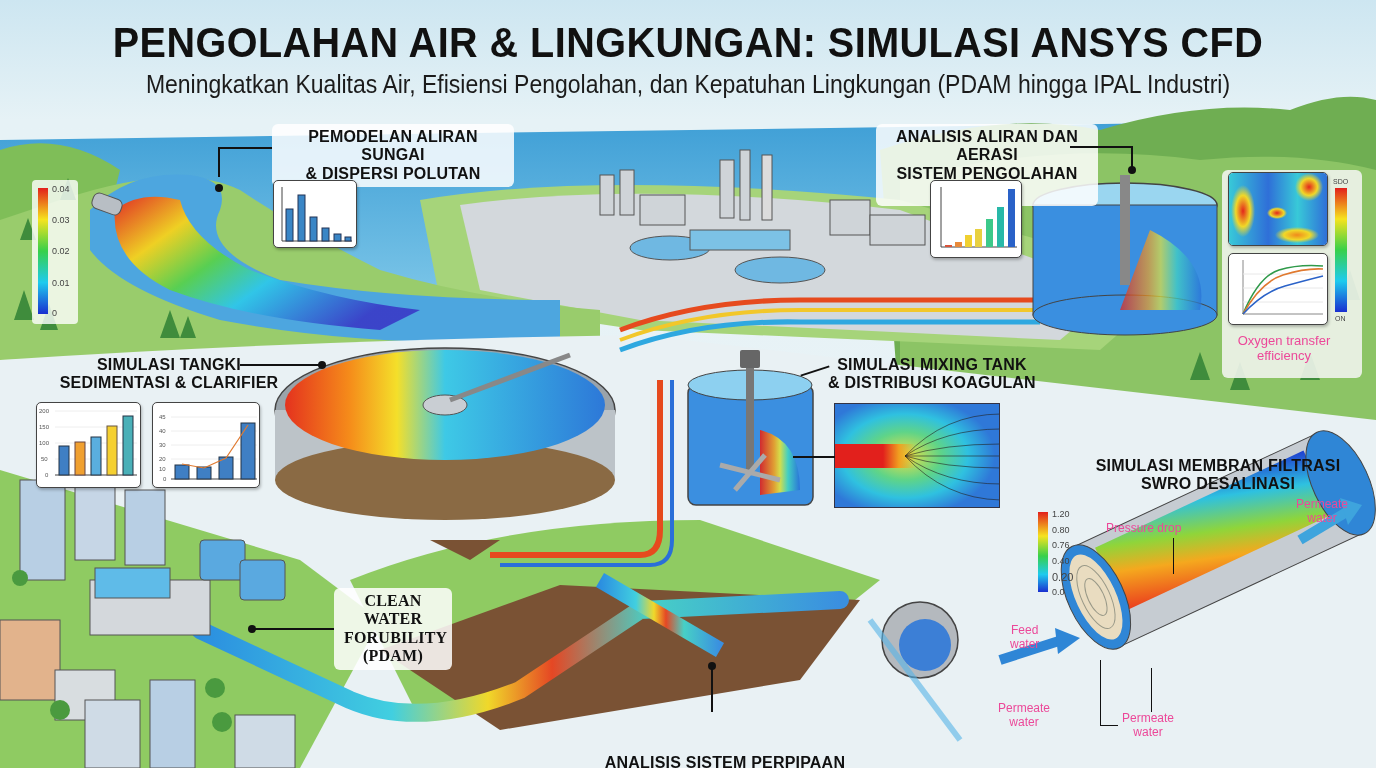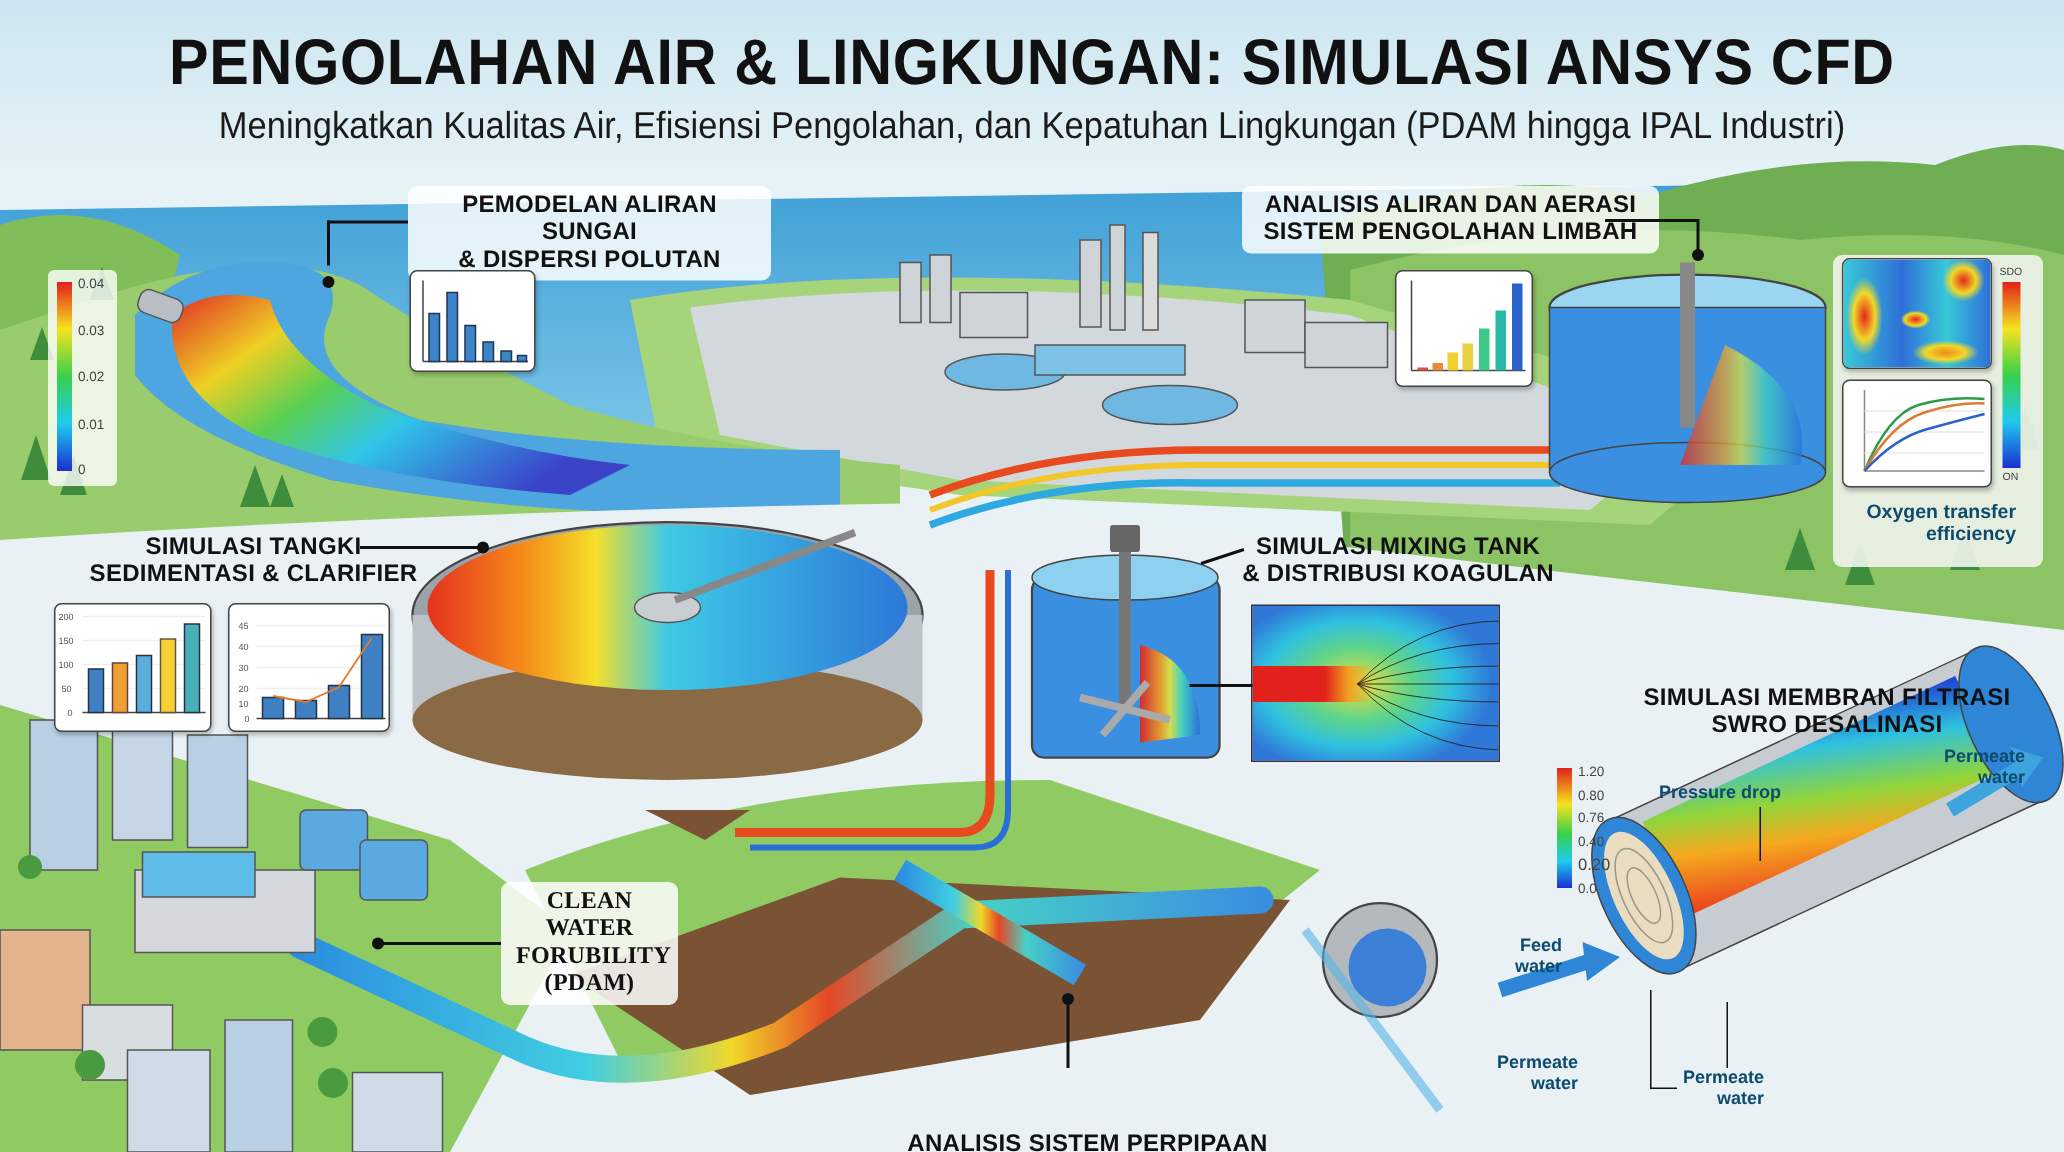--- a/index.html
+++ b/index.html
@@ -26,21 +26,21 @@
     font-size: 16px; letter-spacing: 0.2px;
   }
   .label-box {
     background: rgba(255,255,255,0.85); border-radius: 6px; padding: 4px 10px;
   }
   .card {
     background: #fff; border: 1.5px solid #444; border-radius: 5px;
     box-shadow: 1px 2px 3px rgba(0,0,0,0.25);
   }
   .small { font-size: 7px; color: #444; }
-  .sm-label { font-size: 12px; font-weight: 700; color: #0c4a6e; text-align: right; line-height: 1.15; }
+  .sm-label { font-size: 12px; font-weight: 400; color: #ec4899; text-align: center; line-height: 1.15; }
   .leader { background: #111; }
   .dot { width: 8px; height: 8px; border-radius: 50%; background: #111; }
   svg { display: block; }
 </style>
 </head>
 <body>
 
 <svg class="abs" style="left:0;top:0" width="1376" height="768">
   <defs>
     <linearGradient id="sea" x1="0" y1="0" x2="0" y2="1">
@@ -247,21 +247,21 @@
       <rect x="12" y="28" width="7" height="32"></rect>
         <rect x="24" y="14" width="7" height="46"></rect>
       <rect x="36" y="36" width="7" height="24"></rect>
         <rect x="48" y="47" width="7" height="13"></rect>
       <rect x="60" y="53" width="7" height="7"></rect>
         <rect x="71" y="56" width="6" height="4"></rect>
     </g>
   </svg>
 </div>
 
-<div class="abs label label-box" style="left:828px;top:124px;width:278px;">
+<div class="abs label label-box" style="left:876px;top:124px;width:222px;">
   <div>ANALISIS ALIRAN DAN AERASI</div>
   <div>SISTEM PENGOLAHAN LIMBAH</div>
 </div>
 <div class="abs leader" style="left:1070px;top:146px;width:62px;height:2px;"></div>
 <div class="abs leader" style="left:1131px;top:146px;width:2px;height:22px;"></div>
 <div class="abs dot" style="left:1128px;top:166px;"></div>
 
 <div class="abs card" style="left:930px;top:180px;width:92px;height:78px;">
   <svg width="90" height="76">
     <line x1="10" y1="6" x2="10" y2="66" stroke="#444"></line>

